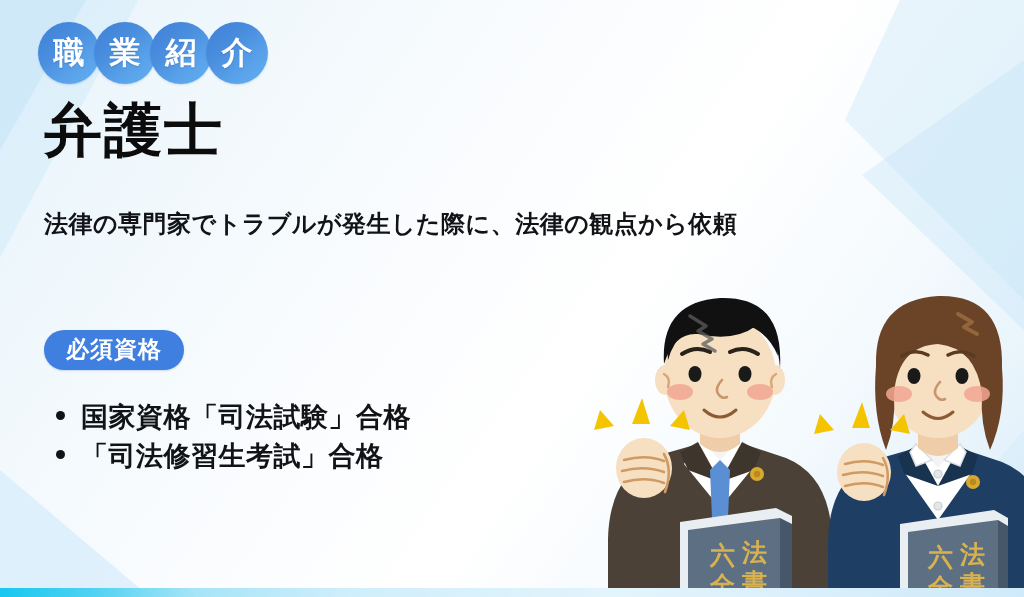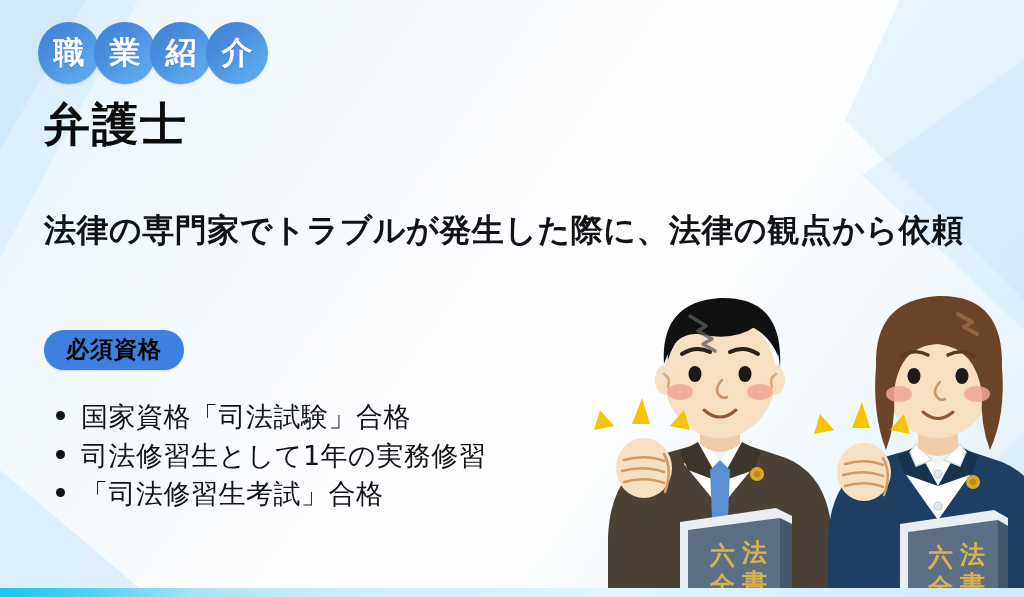--- a/index.html
+++ b/index.html
@@ -34,58 +34,58 @@
     letter-spacing:0;
     text-shadow:0 1px 1px rgba(20,60,120,.25);
     background:linear-gradient(140deg,#3f7fd6 0%,#4a8ede 38%,#59a2ea 70%,#63b0f0 100%);
     box-shadow:0 1px 2px rgba(40,90,160,.18);
   }
   .cat-circle:last-child { margin-right:0; }
 
   
   .job-title {
     position:absolute; left:44px; top:101px;
-    font-size:46px; font-weight:bold;
+    font-size:58px; font-weight:bold;
     color:#0c0c0c;
     letter-spacing:2px;
     line-height:1;
   }
 
   
   .desc {
     position:absolute; left:44px; top:207px;
     width:945px;
-    font-size:32px; font-weight:bold;
+    font-size:24px; font-weight:bold;
     color:#111316;
     line-height:1.45;
     letter-spacing:.5px;
   }
   .desc-line { display:block; }
 
   
   .req-badge {
     position:absolute; left:44px; top:330px;
     padding:6px 22px 8px 22px;
     border-radius:26px;
     background:#3e7fe0;
-    color:#000000;
+    color:#ffffff;
     font-size:23px; font-weight:bold;
     letter-spacing:1px;
     line-height:1.15;
     box-shadow:0 1px 2px rgba(40,90,160,.2);
   }
 
   
   .req-list {
     position:absolute; left:56px; top:398px;
     list-style:none;
   }
   .req-item {
     display:flex; align-items:baseline;
-    font-size:27px; font-weight:normal;
+    font-size:27px; font-weight:bold;
     color:#111316;
     letter-spacing:.5px;
     line-height:1.43;
     white-space:nowrap;
   }
   .bullet-dot {
     flex:0 0 auto;
     width:9px; height:9px; border-radius:50%;
     background:#111316;
     margin-right:16px;
@@ -134,24 +134,20 @@
 
   <div class="req-badge">必須資格</div>
 
   <ul class="req-list">
     <li class="req-item">
       <span class="bullet-dot"></span>
       <span>国家資格「司法試験」合格</span>
     </li>
     <li class="req-item">
       <span class="bullet-dot"></span>
-      <span>司法修習生として1年の実務修習</span>
-    </li>
-    <li class="req-item">
-      <span class="bullet-dot"></span>
       <span>「司法修習生考試」合格</span>
     </li>
   </ul>
 
   <div class="people">
     <svg viewBox="0 0 476 329">
 
       <g>
 
         <path d="M60 270 Q62 206 108 188 L150 176 L196 176 L238 190 Q282 208 284 270 L284 329 L60 329 Z" fill="#4c4137"></path>

